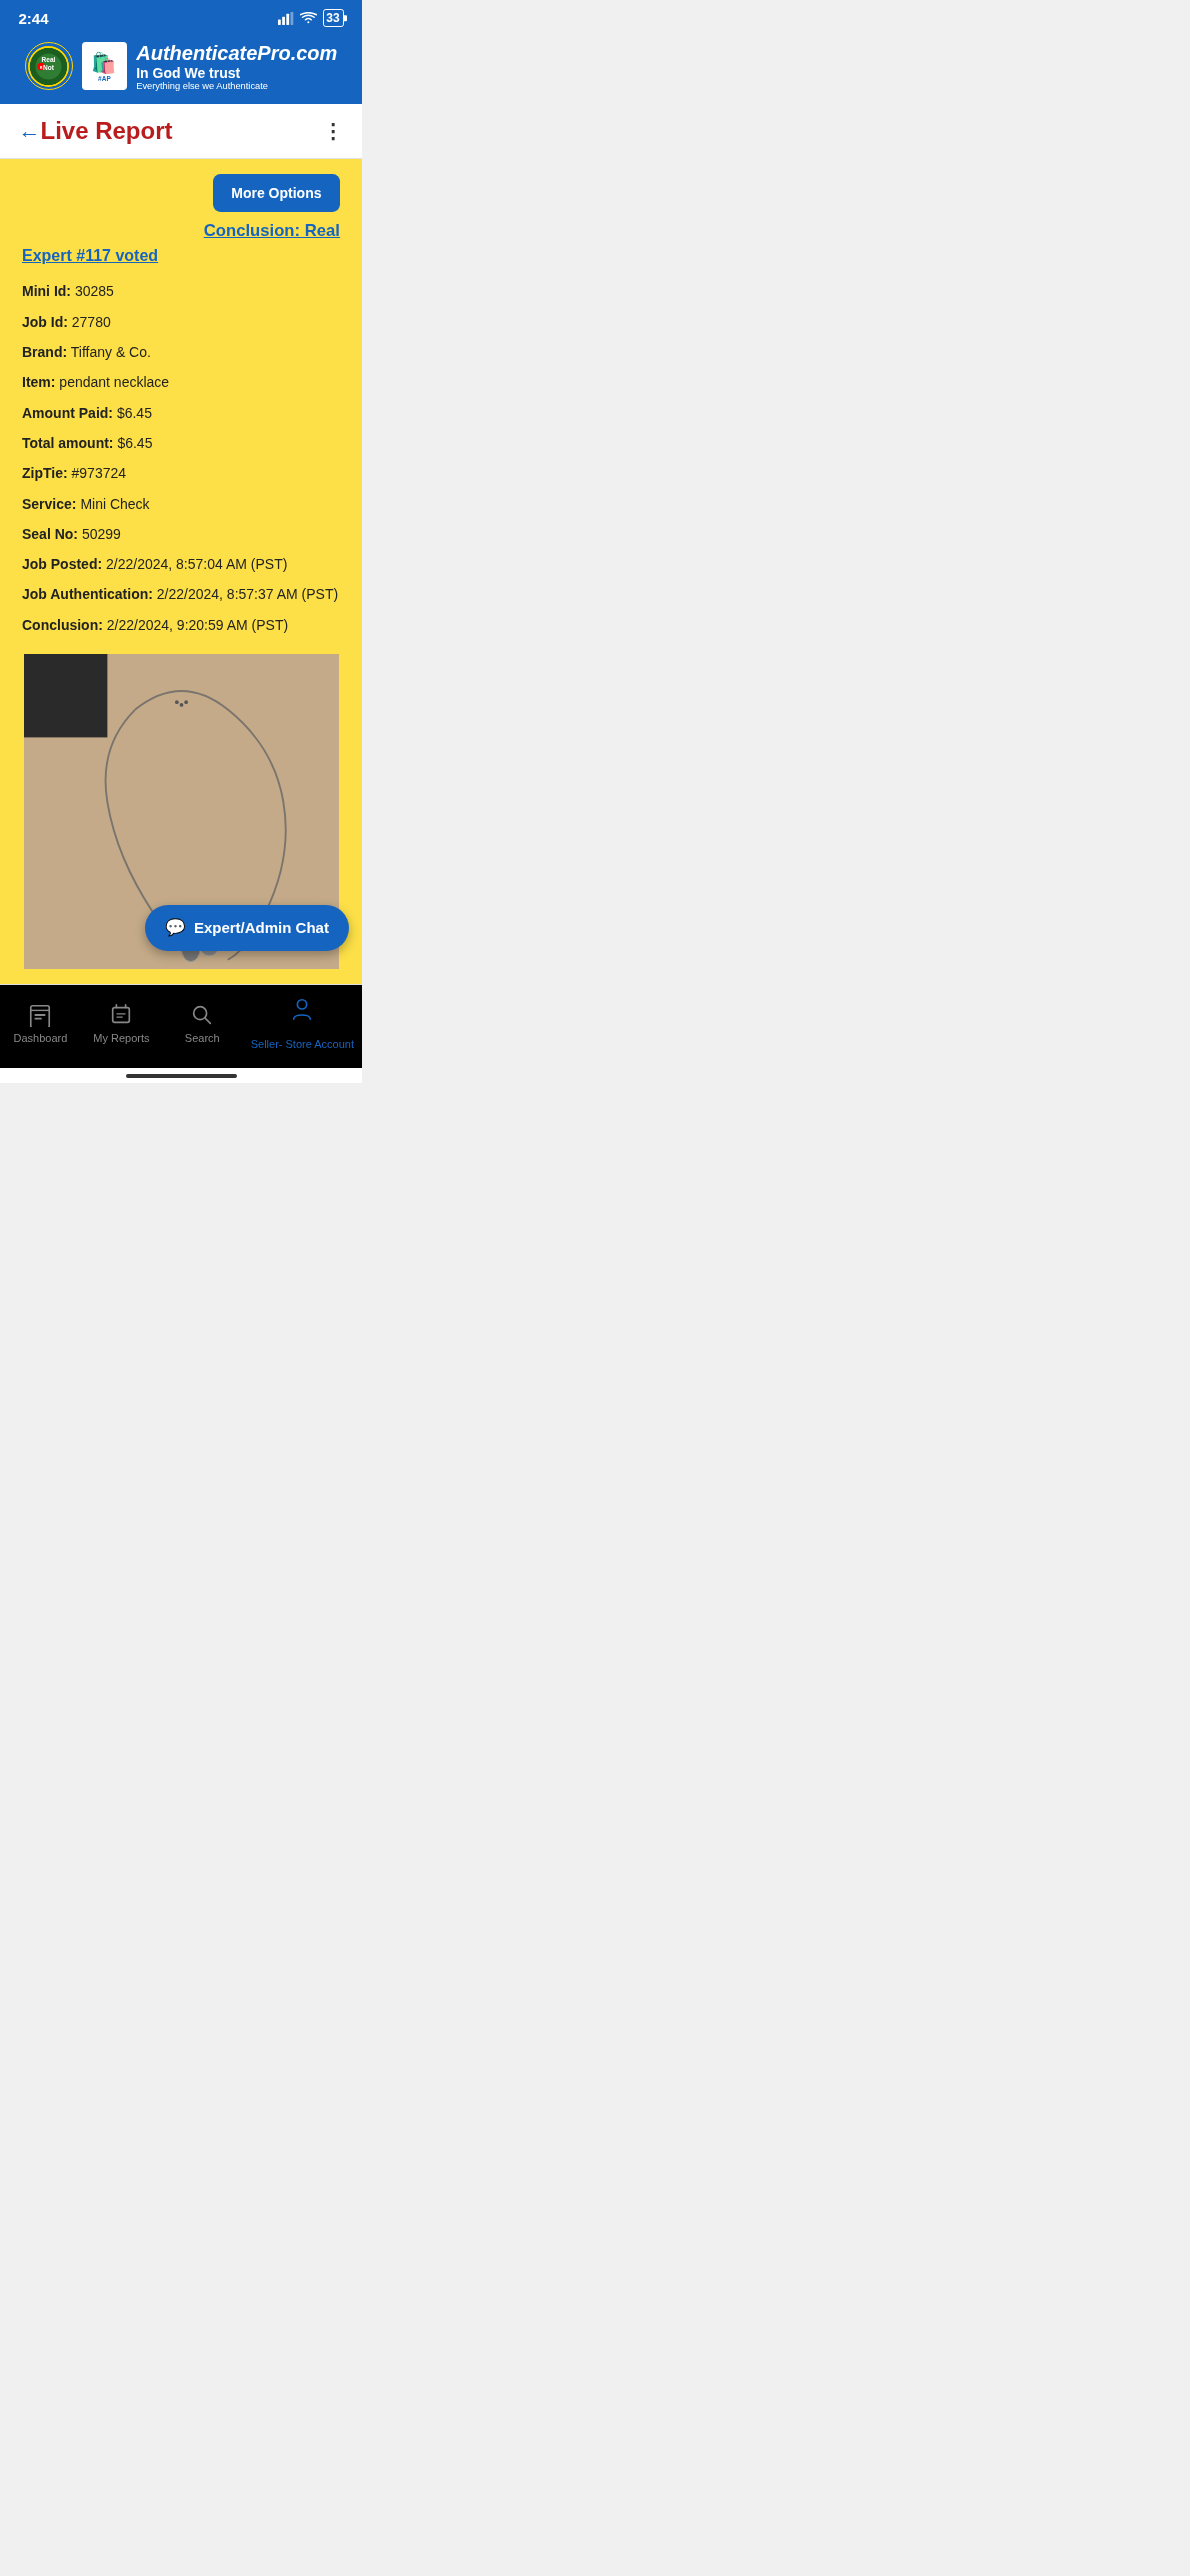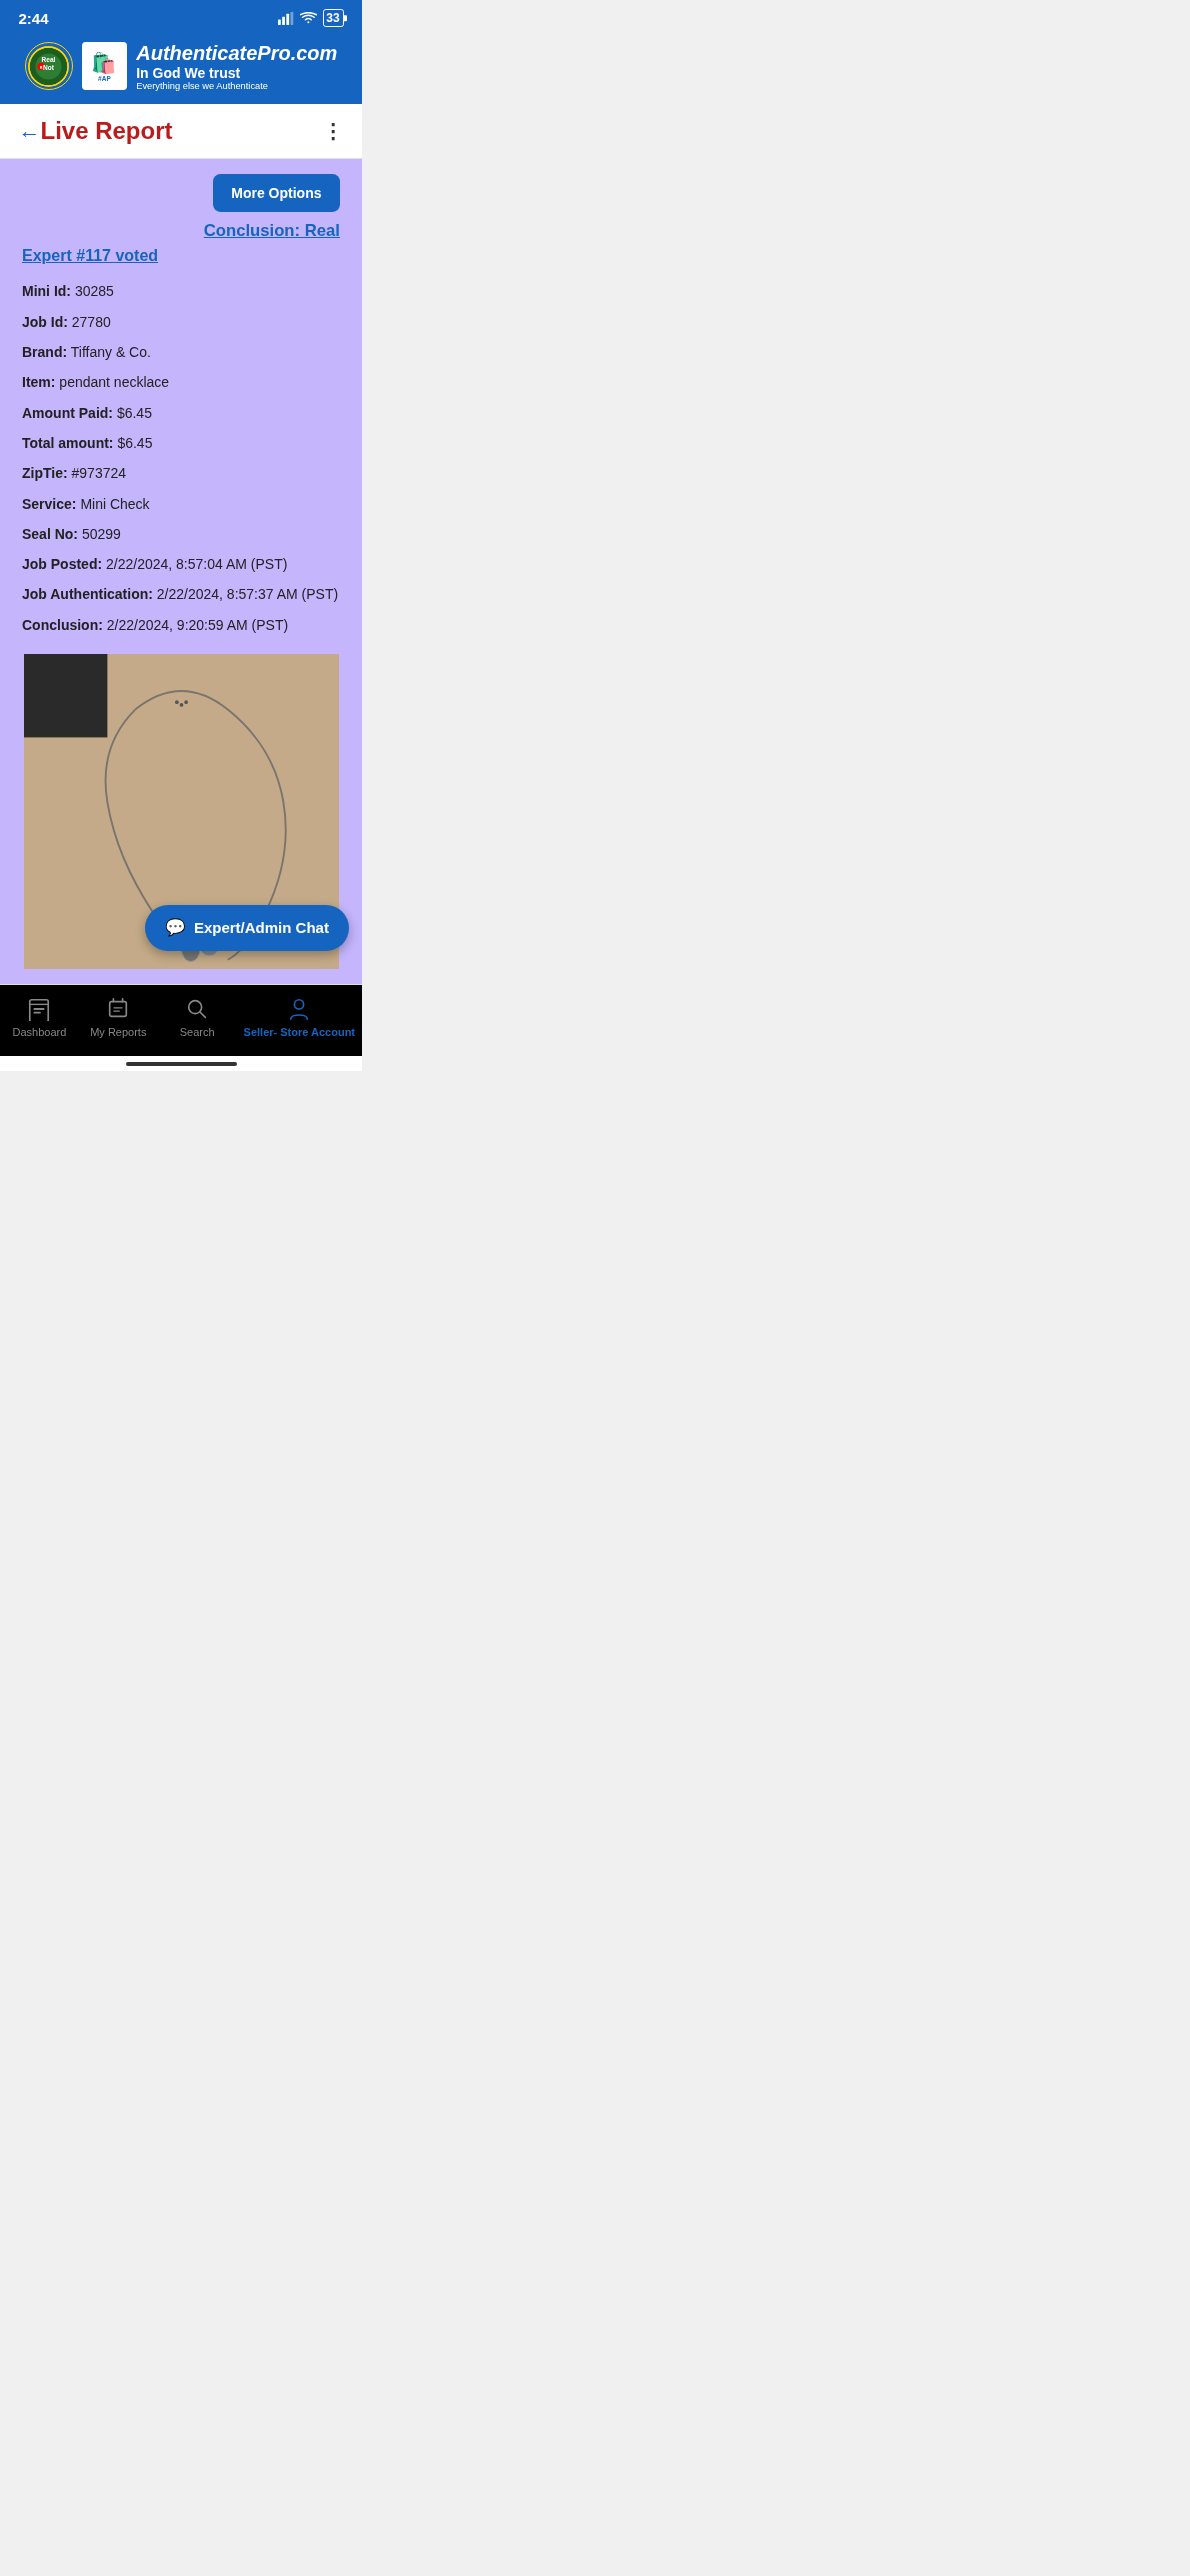--- a/index.html
+++ b/index.html
@@ -154,21 +154,21 @@
     }
     .nav-more {
       font-size: 20.4px;
       color: #333;
       cursor: pointer;
       font-weight: 700;
     }
 
     
     .main-content {
-      background: #c4b5fd;
+      background: #fde047;
       padding: 15px 22px;
       min-height: 556px;
     }
 
     .more-options-btn {
       float: right;
       background: #1565c0;
       color: white;
       border: none;
       border-radius: 7.4px;
@@ -469,20 +469,20 @@
     <span class="nav-item-label">Search</span>
   </div>
 
   <div class="nav-item active">
     <div class="nav-item-icon">
       <svg width="24" height="24" viewBox="0 0 26 26" fill="none">
         <circle cx="13" cy="8" r="5" stroke="#1565c0" stroke-width="1.8" fill="none"></circle>
         <path d="M4 24 C4 18 22 18 22 24" stroke="#1565c0" stroke-width="1.8" fill="none" stroke-linecap="round"></path>
       </svg>
     </div>
-    <span class="nav-item-label" style="color:#1565c0;font-weight:700;text-align:left;">Seller- Store Account</span>
+    <span class="nav-item-label" style="color:#1565c0;font-weight:400;text-align:left;margin-top:12px;">Seller- Store Account</span>
   </div>
 </div>
 
 <div class="home-indicator">
   <div class="home-bar"></div>
 </div>
 
 
 </body></html>

